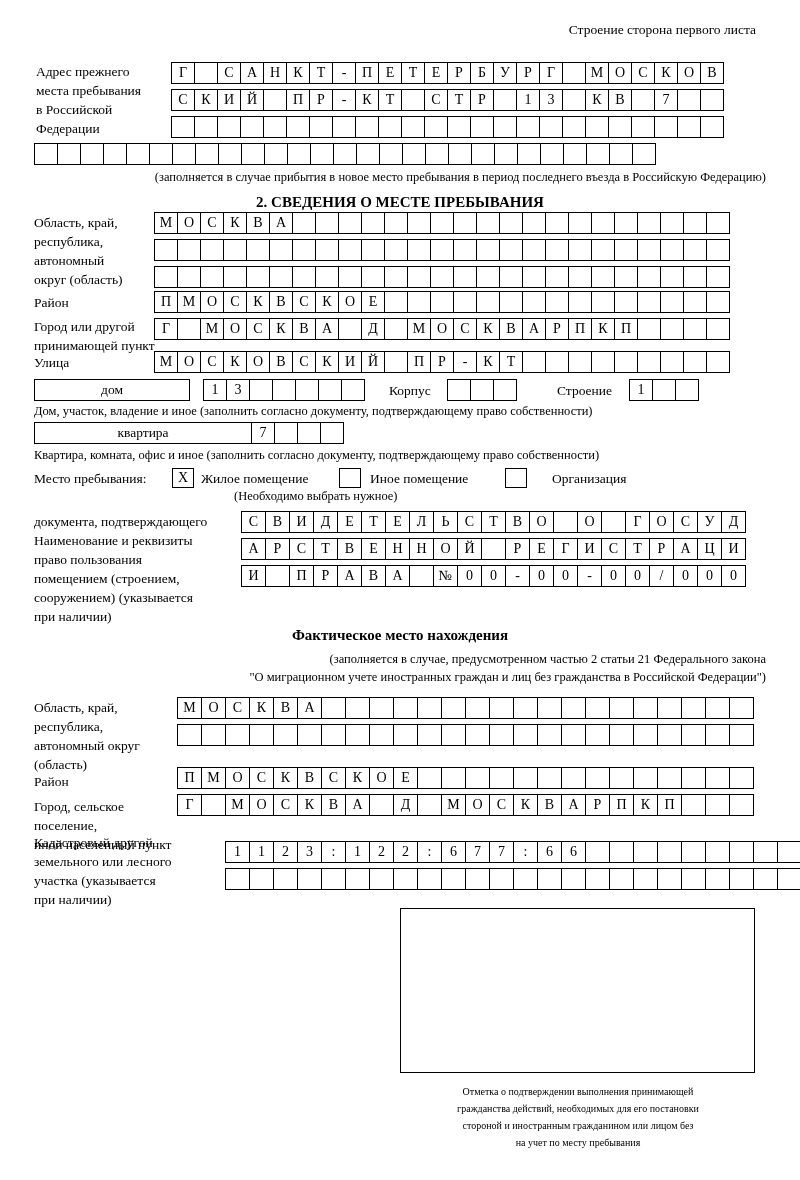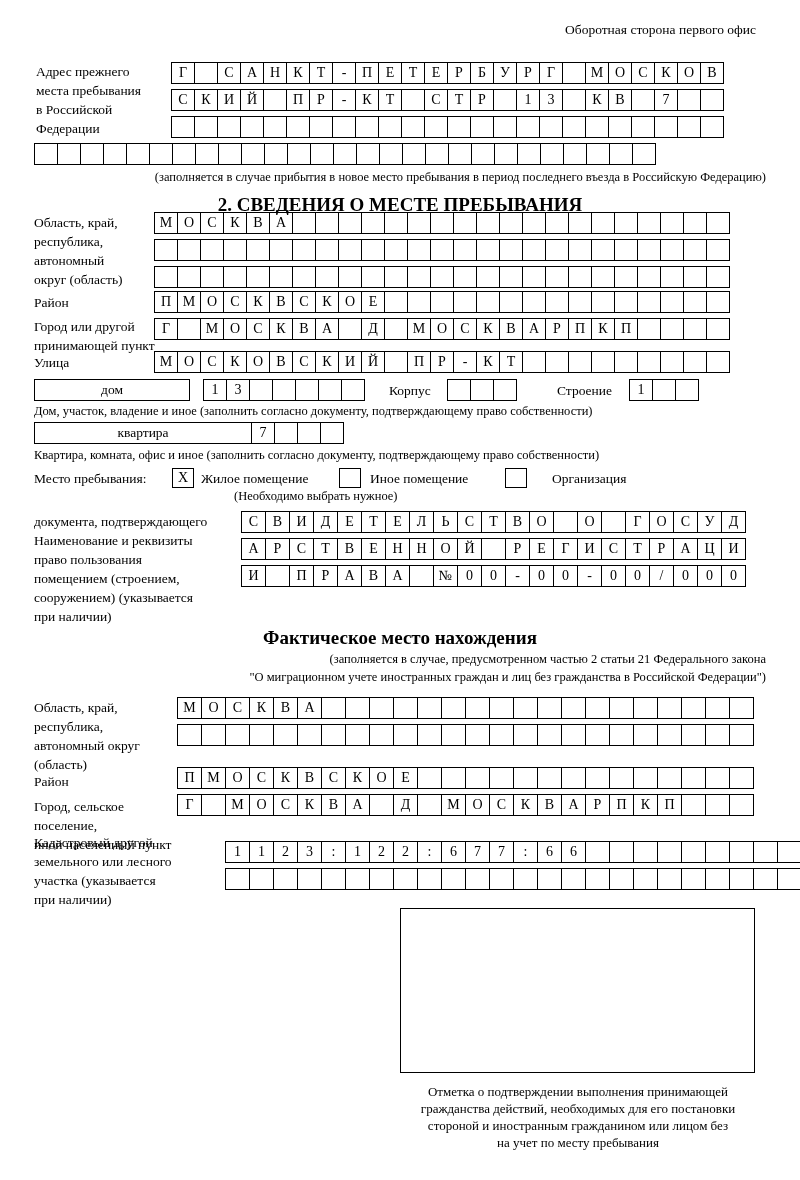--- a/index.html
+++ b/index.html
@@ -54,49 +54,49 @@
 
   .wide-box {
     border: 1px solid #000;
     box-sizing: border-box;
     height: 22px;
     font-size: 13.5px;
     line-height: 20px;
     text-align: center;
   }
   .note { font-size: 12.5px; text-align: right; }
-  .sect-title { font-size: 19px; font-weight: bold; }
+  .sect-title { font-size: 15px; font-weight: bold; }
 
   .stamp-box {
     border: 1px solid #000;
     box-sizing: border-box;
   }
   .stamp-caption {
-    font-size: 13px;
+    font-size: 10px;
     line-height: 17px;
     text-align: center;
   }
   .checkbox {
     width: 22px;
     height: 20px;
     border: 1px solid #000;
     box-sizing: border-box;
     display: inline-block;
     text-align: center;
     font-size: 14px;
     line-height: 18px;
     vertical-align: middle;
   }
 </style>
 </head>
 <body>
 
 <div class="page">
 
-  <div class="header-right">Оборотная сторона первого офис</div>
+  <div class="header-right">Строение сторона первого листа</div>
 
   <div class="abs labelblock" style="left:36px; top:62px; width:135px;">
     <div>Адрес прежнего</div>
     <div>места пребывания</div>
     <div>в Российской</div>
     <div>Федерации</div>
   </div>
 
   <div class="abs boxrow" id="prev-row-1" style="left:171px; top:62px;">
       <div class="cell">Г</div>

